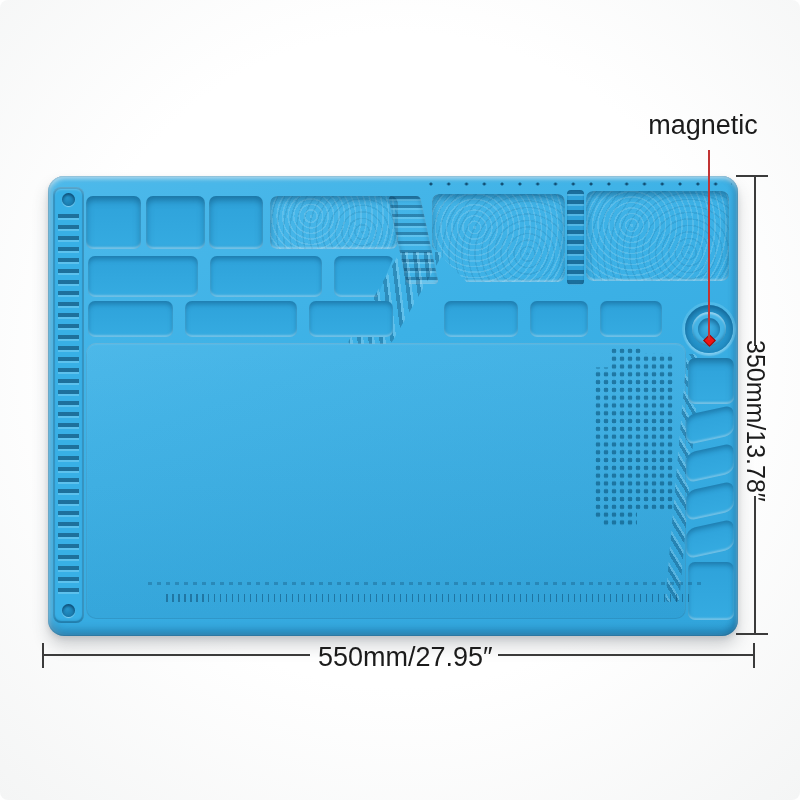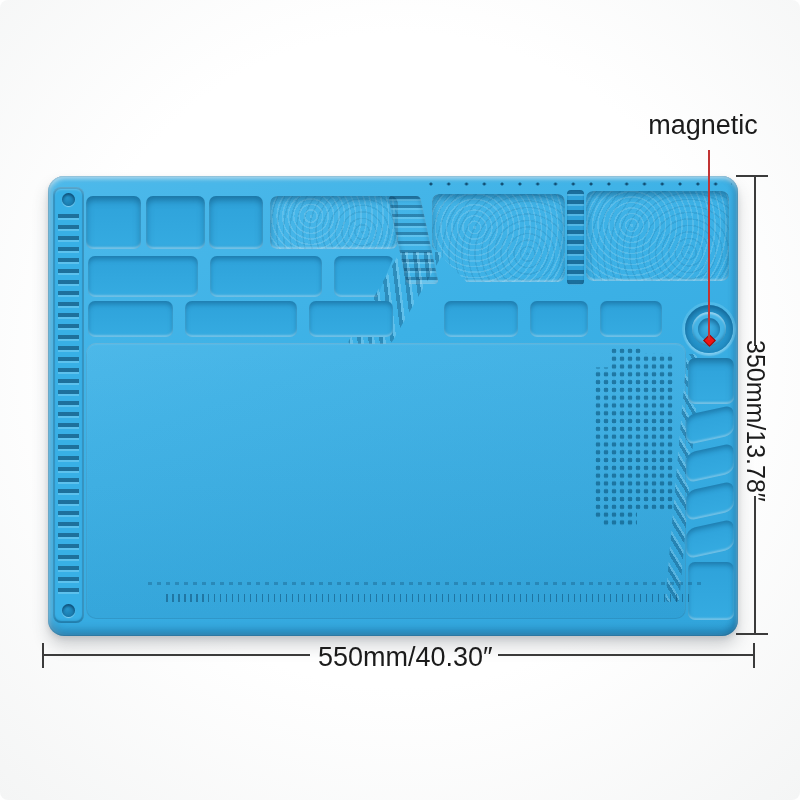--- a/index.html
+++ b/index.html
@@ -150,18 +150,18 @@
     <div class="dim" style="left:736px;top:175px;width:32px;height:2px;"></div>
     <div class="dim" style="left:754px;top:177px;width:2px;height:169px;"></div>
     <div class="anno lbl-height">350mm/13.78″</div>
     <div class="dim" style="left:754px;top:496px;width:2px;height:137px;"></div>
     <div class="dim" style="left:736px;top:633px;width:32px;height:2px;"></div>
   </div>
 
   <div>
     <div class="dim" style="left:42px;top:643px;width:2px;height:25px;"></div>
     <div class="dim" style="left:44px;top:654px;width:266px;height:2px;"></div>
-    <div class="anno lbl-width">550mm/40.30″</div>
+    <div class="anno lbl-width">550mm/27.95″</div>
     <div class="dim" style="left:498px;top:654px;width:256px;height:2px;"></div>
     <div class="dim" style="left:753px;top:643px;width:2px;height:25px;"></div>
   </div>
 
 </div>
 
 </body></html>

